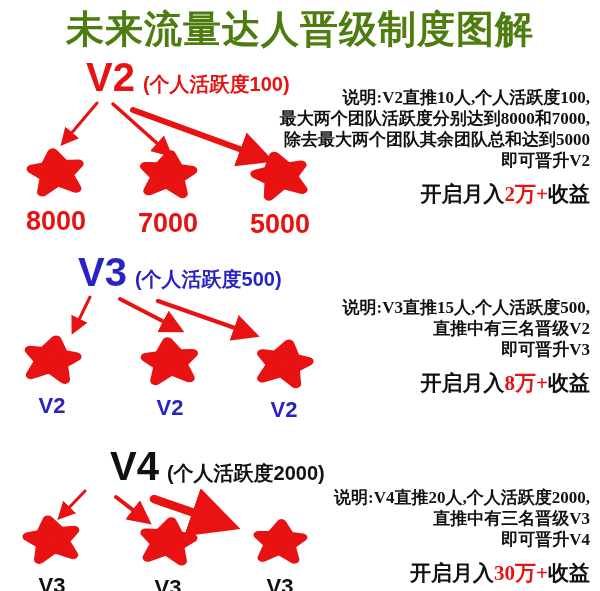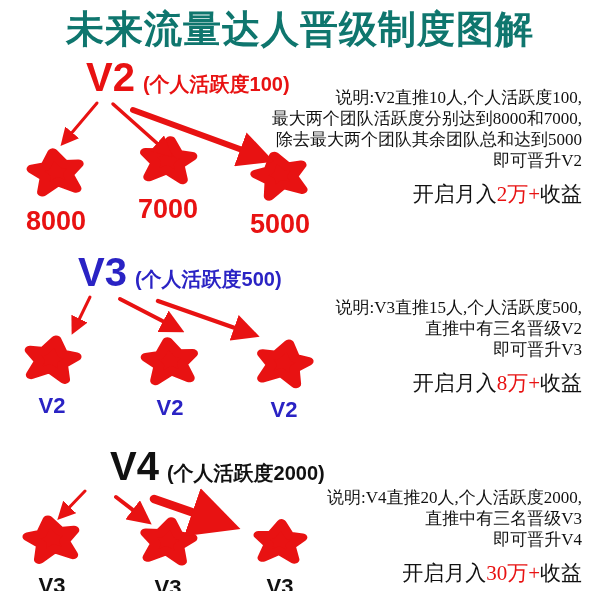--- a/index.html
+++ b/index.html
@@ -2,41 +2,41 @@
 <html><head>
 <meta charset="utf-8">
 <style>
   html,body{margin:0;padding:0;background:#fff;}
   .canvas{
     position:relative;width:600px;height:591px;background:#ffffff;
     font-family:"Liberation Sans",sans-serif;overflow:hidden;
   }
   .page-title{
     position:absolute;top:4px;left:0;width:600px;text-align:center;
-    font-size:38px;font-weight:900;color:#0f766e;letter-spacing:1px;margin:0;
+    font-size:38px;font-weight:900;color:#4d7c0f;letter-spacing:1px;margin:0;
   }
   
   .sec-header{position:absolute;display:flex;align-items:baseline;gap:8px;white-space:nowrap;}
   .sec-header .lvl{font-size:40px;font-weight:900;line-height:1;}
   .sec-header .req{font-size:20px;font-weight:900;}
   .hdr-v2{left:86px;top:57px;color:#e81212;}
   .hdr-v3{left:78px;top:252px;color:#2a23c4;}
   .hdr-v4{left:82px;top:446px;color:#111111;margin-left:28px;}
   
   .node{position:absolute;width:84px;display:flex;flex-direction:column;align-items:center;}
   .splat{overflow:visible;display:block;}
   .splat path{fill:#e81212;stroke:#e81212;stroke-width:20;stroke-linejoin:round;}
   .nlabel{font-weight:900;line-height:1.05;margin-top:13px;}
   .row1 .nlabel{font-size:27px;color:#e81212;}
   .row2 .nlabel{font-size:22px;color:#2a23c4;}
   .row3 .nlabel{font-size:22px;color:#111111;}
   
   .note{
-    position:absolute;right:18px;width:345px;text-align:right;
-    font-family:"Liberation Serif",serif;font-weight:400;color:#111;
+    position:absolute;right:10px;width:345px;text-align:right;
+    font-family:"Liberation Serif",serif;font-weight:700;color:#111;
     font-size:17px;line-height:21px;
   }
   .note-v2{top:87px;}
   .note-v3{top:297px;}
   .note-v4{top:487px;}
   .income{font-size:21px;line-height:26px;margin-top:10px;}
   .income .hl{color:#e81212;}
   
   .arrows{position:absolute;left:0;top:0;width:600px;height:591px;pointer-events:none;z-index:3;}
   .arrows line{stroke:#e81212;stroke-linecap:round;}
@@ -52,21 +52,21 @@
     <span class="lvl">V2</span>
     <span class="req">(个人活跃度100)</span>
   </div>
 
   <div class="node row1" style="left:14px;top:149px;">
     <svg class="splat" width="64" height="45" viewBox="0 0 120 104" preserveAspectRatio="none">
       <path d="M60,8 L78,38 L104,40 L82,62 L92,96 L60,76 L28,96 L38,62 L16,40 L42,38 Z" transform="rotate(-8 60 52)"></path>
     </svg>
     <div class="nlabel">8000</div>
   </div>
-  <div class="node row1" style="left:126px;top:137px;align-items:center;">
+  <div class="node row1" style="left:126px;top:151px;align-items:center;">
     <svg class="splat" width="64" height="45" viewBox="0 0 120 104" preserveAspectRatio="none">
       <path d="M60,8 L78,38 L104,40 L82,62 L92,96 L60,76 L28,96 L38,62 L16,40 L42,38 Z" transform="rotate(6 60 52)"></path>
     </svg>
     <div class="nlabel">7000</div>
   </div>
   <div class="node row1" style="left:238px;top:152px;">
     <svg class="splat" width="64" height="45" viewBox="0 0 120 104" preserveAspectRatio="none">
       <path d="M60,8 L78,38 L104,40 L82,62 L92,96 L60,76 L28,96 L38,62 L16,40 L42,38 Z" transform="rotate(-14 60 52)"></path>
     </svg>
     <div class="nlabel">5000</div>

